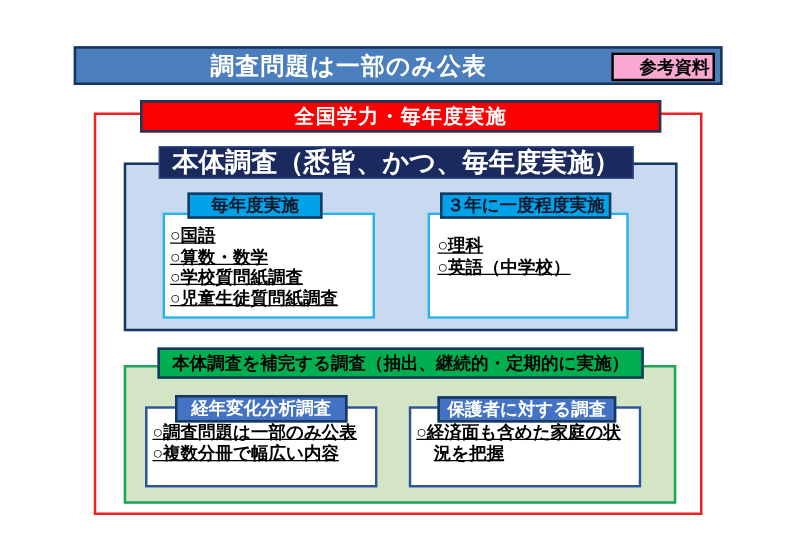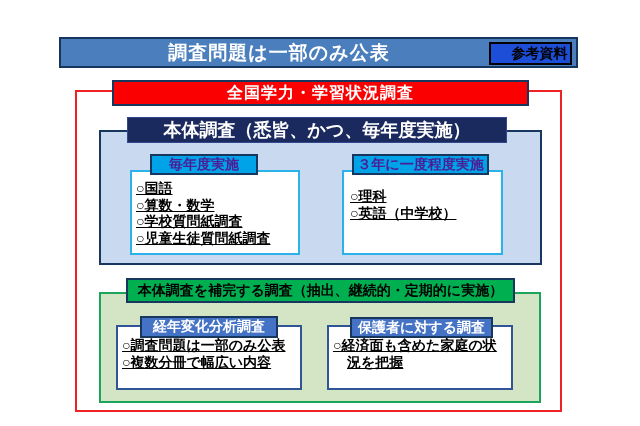--- a/index.html
+++ b/index.html
@@ -6,36 +6,36 @@
   .stage{
     position:relative;width:640px;height:426px;background:#ffffff;overflow:hidden;
     font-family:"Liberation Sans","DejaVu Sans",sans-serif;font-weight:bold;color:#000;
   }
   .abs{position:absolute;box-sizing:border-box;}
   .center{display:flex;align-items:center;justify-content:center;text-align:center;}
 
   
   .title-bar{left:59px;top:37px;width:519px;height:31px;background:#4a7ebc;border:2px solid #17365d;}
   .title-text{left:59px;top:37px;width:440px;height:31px;color:#ffffff;font-size:19px;letter-spacing:1px;}
-  .ref-box{left:489px;top:42px;width:83px;height:23px;background:#1d4ed8;border:2px solid #000000;font-size:14px;padding-left:18px;}
+  .ref-box{left:489px;top:42px;width:83px;height:23px;background:#f9a8d4;border:2px solid #000000;font-size:14px;padding-left:18px;}
 
   
   .outer-frame{left:75px;top:90px;width:487px;height:322px;border:2px solid #ee2222;background:#ffffff;}
 
   
   .survey-banner{left:112px;top:80px;width:417px;height:26px;background:#fb0000;border:2px solid #17375e;color:#ffffff;font-size:16px;letter-spacing:1px;}
 
   
   .main-section{left:99px;top:130px;width:443px;height:135px;background:#c9d9ef;border:2px solid #17375e;}
-  .main-header{left:127px;top:117px;width:380px;height:26px;background:#1b2a5e;border:1px solid #31498c;color:#ffffff;font-size:18px;}
+  .main-header{left:127px;top:117px;width:380px;height:26px;background:#1b2a5e;border:1px solid #31498c;color:#ffffff;font-size:21px;}
 
   .box-white-blue{background:#ffffff;border:2px solid #2ab3ea;}
   .box-annual{left:130px;top:170px;width:170px;height:85px;}
   .box-triennial{left:342px;top:170px;width:161px;height:85px;}
-  .tag-blue{background:#00a2e8;border:2px solid #17375e;color:#4c1d95;font-size:14px;}
+  .tag-blue{background:#00a2e8;border:2px solid #17375e;color:#0f172a;font-size:14px;}
   .tag-annual{left:150px;top:154px;width:108px;height:21px;}
   .tag-triennial{left:352px;top:154px;width:137px;height:21px;text-align:right;}
   .items{position:absolute;font-size:14px;line-height:16.5px;text-decoration:underline;}
   .items .item{padding-left:1em;text-indent:-1em;}
   .items-annual{left:136px;top:180px;width:160px;}
   .items-triennial{left:350px;top:188px;width:150px;}
 
   
   .supp-section{left:99px;top:292px;width:442px;height:111px;background:#d3e5c4;border:2px solid #1ba45a;}
   .supp-header{left:126px;top:278px;width:389px;height:25px;background:#00b050;border:2px solid #17375e;color:#000000;font-size:14px;}
@@ -53,21 +53,21 @@
 <body>
 
 <div class="stage">
 
   <div class="abs title-bar"></div>
   <div class="abs center title-text">調査問題は一部のみ公表</div>
   <div class="abs center ref-box">参考資料</div>
 
   <div class="abs outer-frame"></div>
 
-  <div class="abs center survey-banner">全国学力・学習状況調査</div>
+  <div class="abs center survey-banner">全国学力・毎年度実施</div>
 
   <div class="abs main-section"></div>
   <div class="abs center main-header">本体調査（悉皆、かつ、毎年度実施）</div>
 
   <div class="abs box-white-blue box-annual"></div>
   <div class="abs box-white-blue box-triennial"></div>
   <div class="abs center tag-blue tag-annual">毎年度実施</div>
   <div class="abs center tag-blue tag-triennial">３年に一度程度実施</div>
 
   <div class="abs items items-annual">

